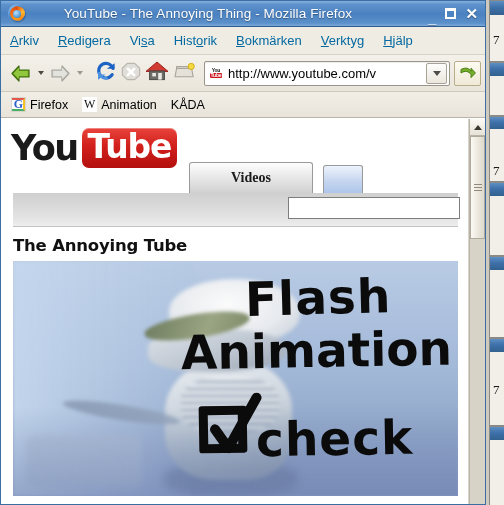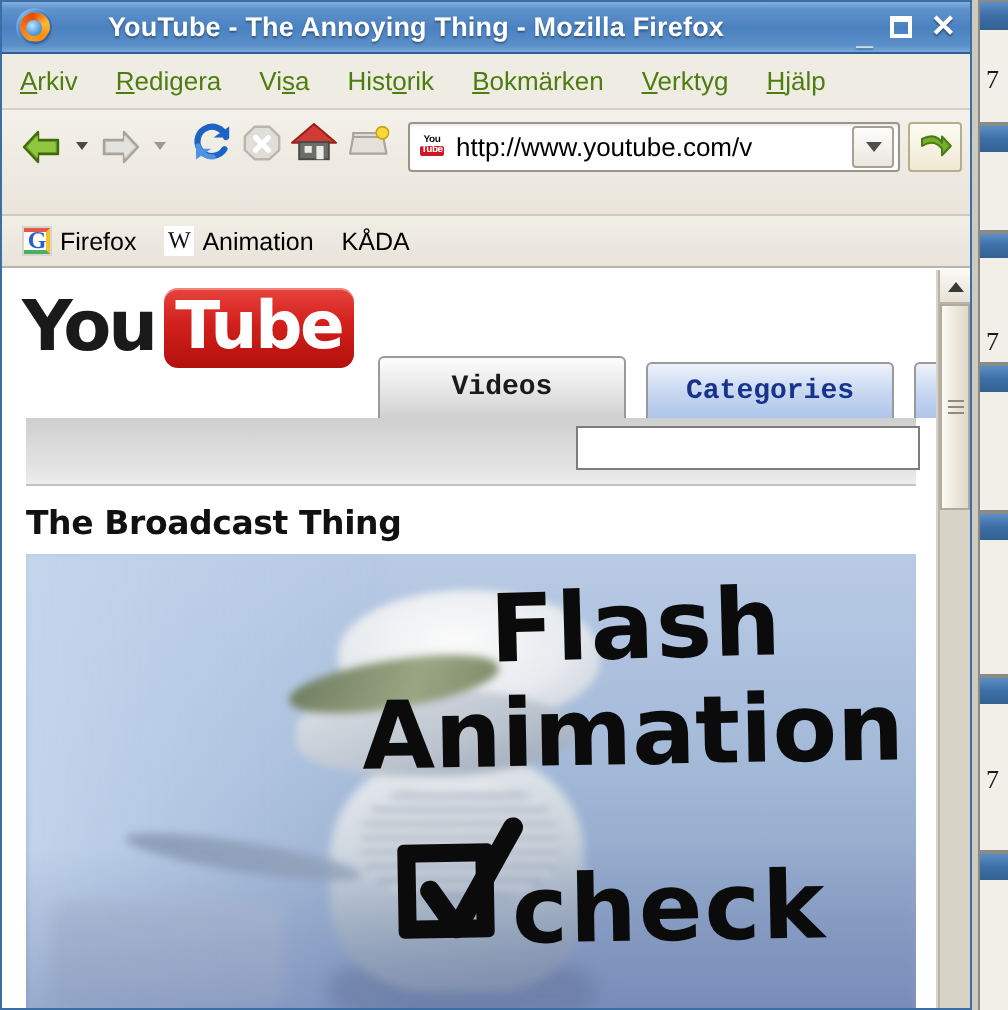--- a/index.html
+++ b/index.html
@@ -82,21 +82,21 @@
     content: "";
     position: absolute; left: 5px; top: 6px;
     width: 8px; height: 8px;
     border-radius: 50%;
     background: radial-gradient(circle at 38% 35%, #bfe2fb 0%, #5ba4e0 55%, #2f6dae 100%);
   }
   .title-text {
     width: 100%;
     text-align: center;
     font-size: 13.5px;
-    font-weight: bold;
+    font-weight: normal;
     color: #ffffff;
     letter-spacing: .1px;
     text-shadow: 0 1px 1px rgba(0,0,0,.35);
     padding-right: 70px;
     box-sizing: border-box;
     white-space: nowrap;
   }
   .winbtns {
     position: absolute; right: 7px; top: 0;
     height: 25px;
@@ -124,33 +124,33 @@
   .menubar {
     height: 27px;
     background: #efece4;
     border-bottom: 1px solid #d7d2c6;
     display: flex; align-items: center;
     padding-left: 9px;
     gap: 19px;
   }
   .menu-item {
     font-size: 13px;
-    color: #4d7c0f;
+    color: #0369a1;
     cursor: default;
     white-space: nowrap;
   }
   .menu-item u { text-decoration: underline; }
 
   
   .navbar {
     height: 36px;
     background: linear-gradient(to bottom, #f4f1ea 0%, #e9e5db 100%);
     border-bottom: 1px solid #cfcabd;
     display: flex; align-items: center;
-    padding: 0 4px 16px 8px;
+    padding: 0 4px 0 8px;
     gap: 1px;
   }
   .navicon { position: relative; display: block; }
 
   .arrow-back, .arrow-fwd {
     width: 24px; height: 20px; position: relative;
   }
   .arrow-back svg, .arrow-fwd svg { display: block; }
 
   .drop-caret {
@@ -352,21 +352,21 @@
     align-items: flex-end;
     gap: 10px;
   }
   .yt-tab {
     width: 124px;
     height: 28px;
     border: 1px solid #9a9a9a;
     border-bottom: none;
     border-radius: 3px 3px 0 0;
     display: flex; align-items: center; justify-content: center;
-    font-family: Liberation Mono, monospace;
+    font-family: Liberation Serif, serif;
     font-size: 14px;
     font-weight: bold;
     box-sizing: border-box;
     white-space: nowrap;
   }
   .yt-tab.active {
     background: linear-gradient(to bottom, #fdfdfd 0%, #e2e2e2 62%, #d0d0d0 100%);
     color: #1a1a1a;
     height: 31px;
   }
@@ -749,30 +749,29 @@
             <div class="yt-logo-row">
               <span class="yt-you">You</span>
               <span class="yt-tube">
                 <span>Tube</span>
               </span>
             </div>
           </div>
 
           <div class="yt-tabs">
             <div class="yt-tab active">Videos</div>
-            <div class="yt-tab inactive">Categories</div>
             <div class="yt-tab inactive" style="width:40px;"></div>
           </div>
         </div>
 
         <div class="yt-strip">
           <div class="yt-search" title=""></div>
         </div>
 
-        <div class="yt-vidtitle">The Broadcast Thing</div>
+        <div class="yt-vidtitle">The Annoying Tube</div>
 
         <div class="video">
           <div class="vid-blur">
             <div class="vid-haze-l"></div>
             <div class="blob-l"></div>
             <div class="blob-dark"></div>
             <div class="frog">
               <div class="frog-body"></div>
               <div class="frog-ribs"></div>
               <div class="frog-head"></div>

